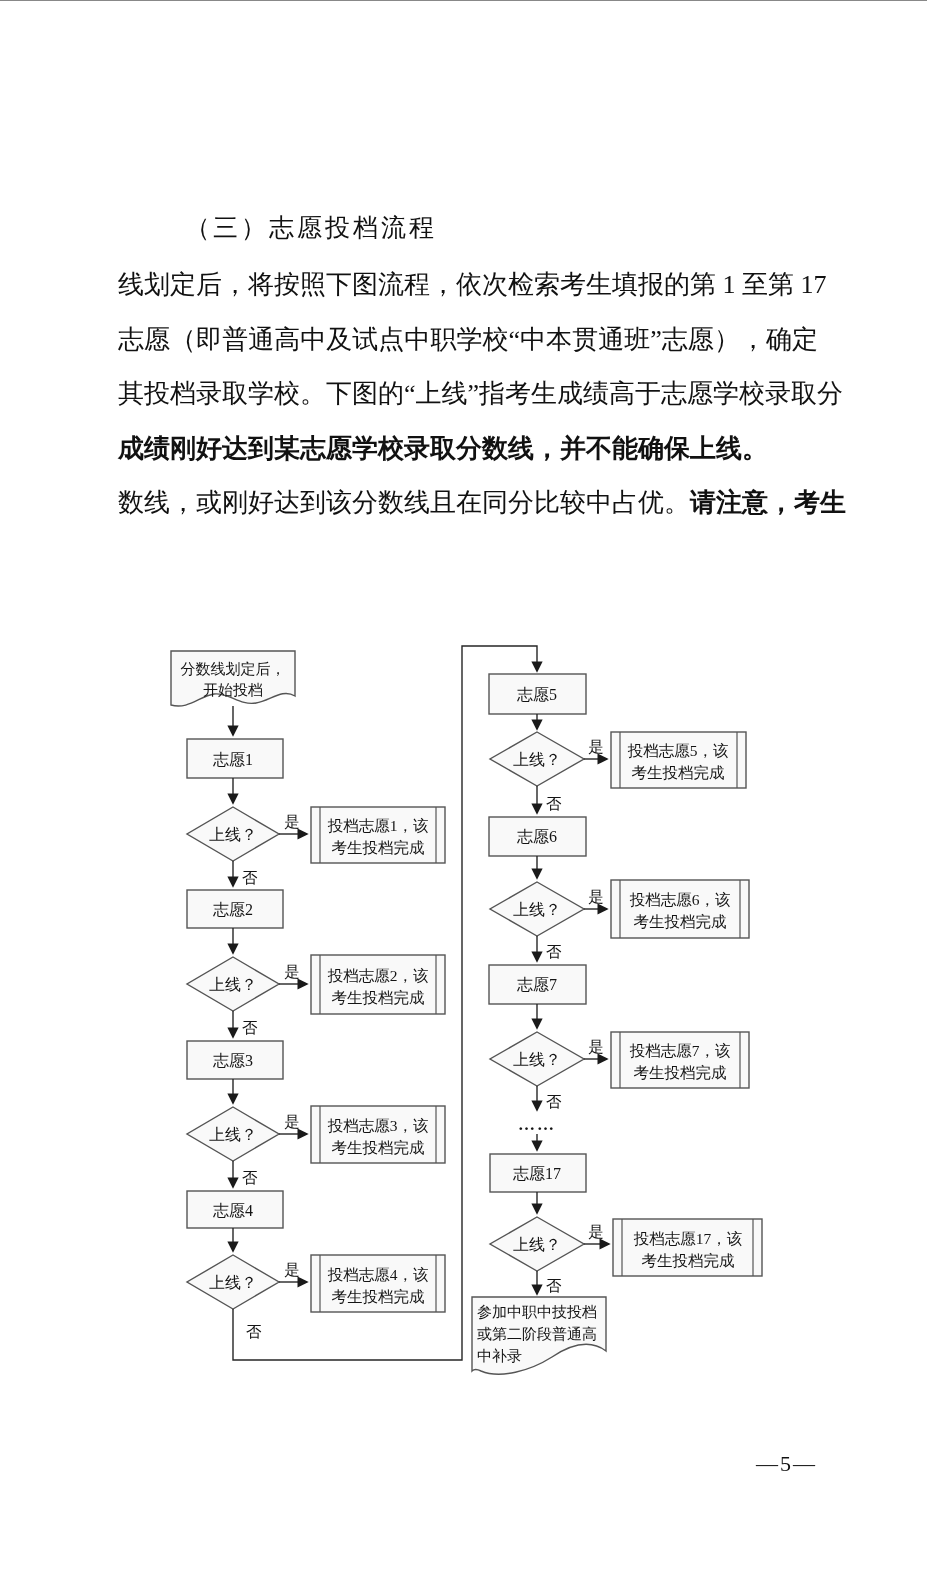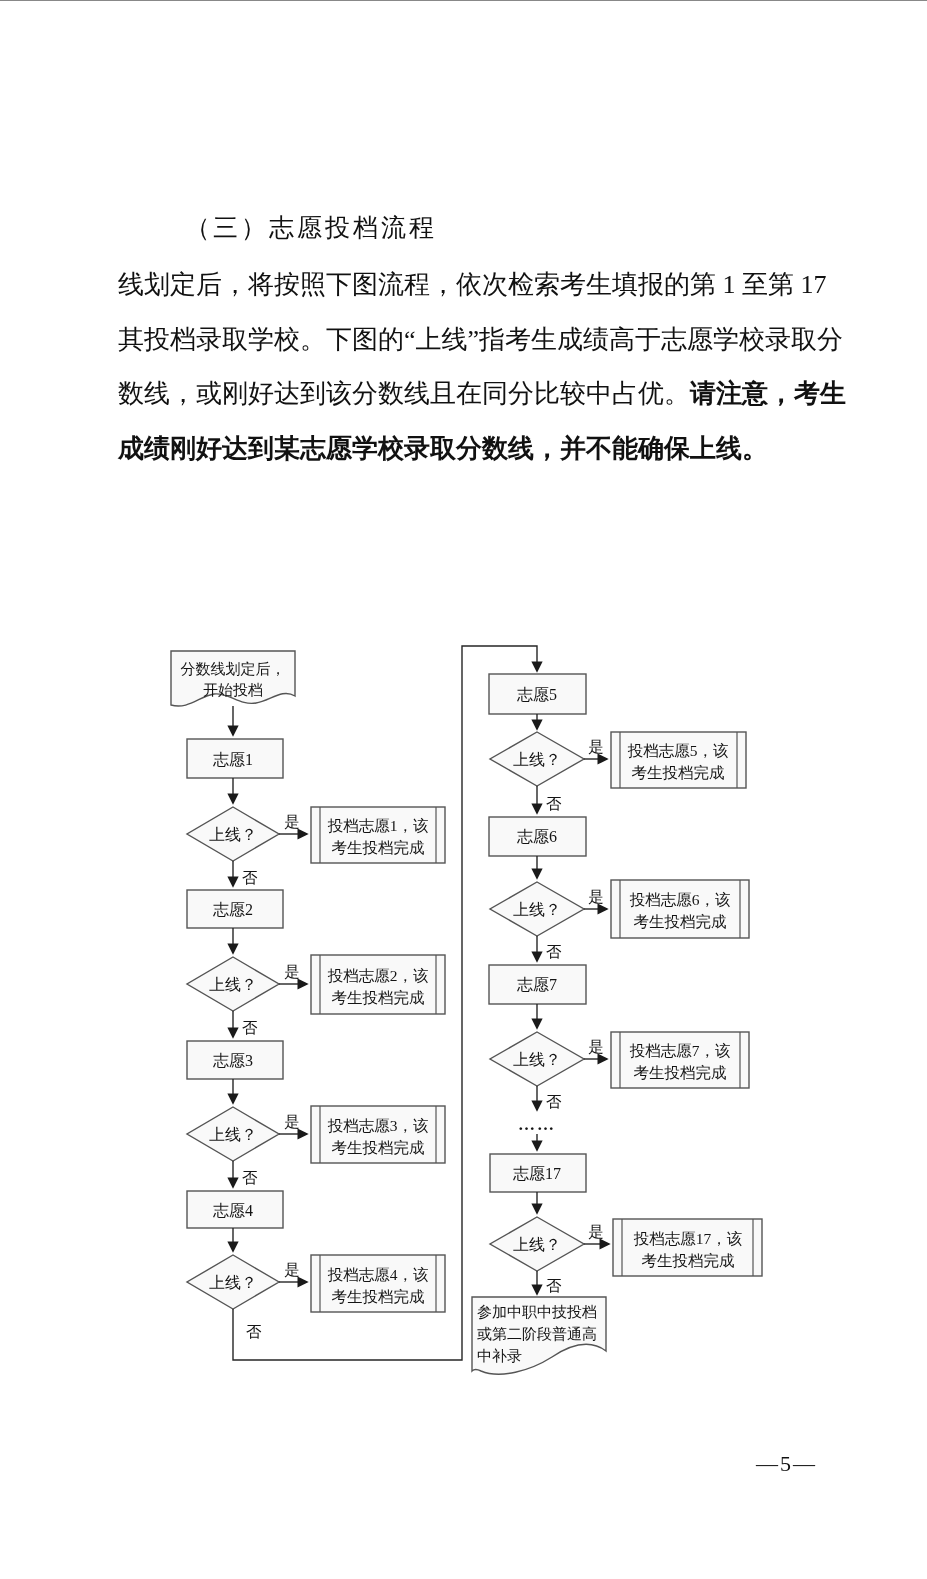--- a/index.html
+++ b/index.html
@@ -37,23 +37,24 @@
 </style>
 </head>
 <body>
 
 <div class="page">
 
   <div class="title">（三）志愿投档流程</div>
 
   <div class="para">
     <div class="pline">线划定后，将按照下图流程，依次检索考生填报的第 1 至第 17</div>
+    <div class="pline">志愿（即普通高中及试点中职学校“中本贯通班”志愿），确定</div>
     <div class="pline">其投档录取学校。下图的“上线”指考生成绩高于志愿学校录取分</div>
+    <div class="pline last hei">成绩刚好达到某志愿学校录取分数线，并不能确保上线。</div>
     <div class="pline"><span>数线，或刚好达到该分数线且在同分比较中占优。</span><span class="hei">请注意，考生</span></div>
-    <div class="pline last hei">成绩刚好达到某志愿学校录取分数线，并不能确保上线。</div>
   </div>
 
   <svg class="flow" width="927" height="1579" viewBox="0 0 927 1579">
     <defs>
       <marker id="ah" viewBox="0 0 10 10" refX="8.5" refY="5" markerWidth="9" markerHeight="8" orient="auto-start-reverse">
         <path d="M0 0 L10 5 L0 10 z" fill="#1a1a1a"></path>
       </marker>
     </defs>
 
     <g>

